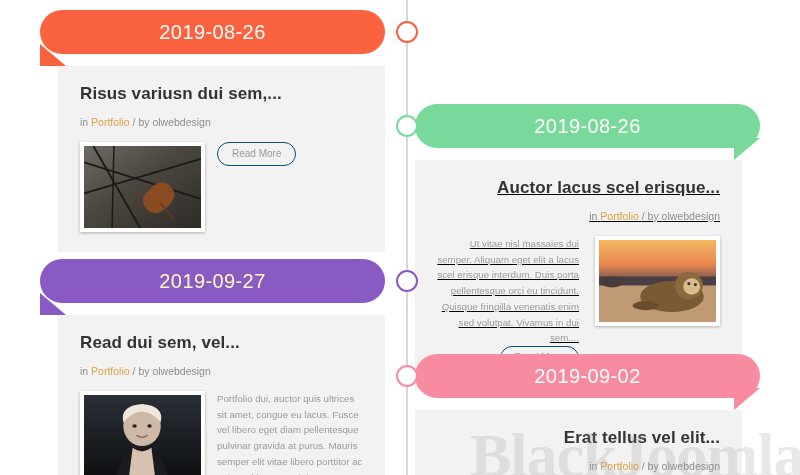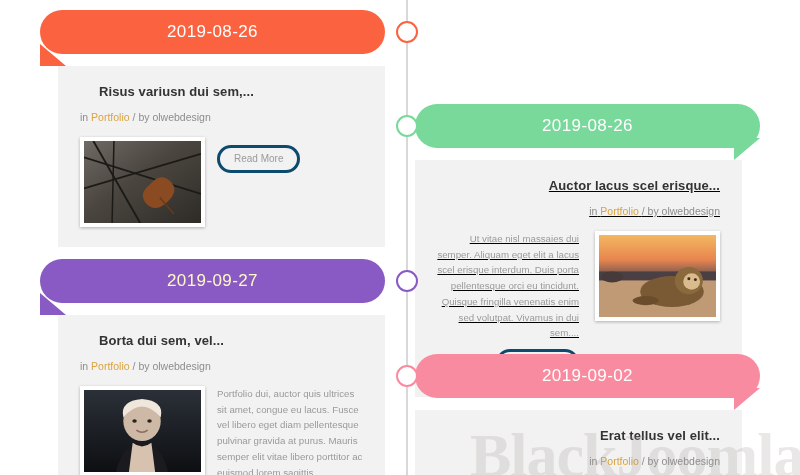--- a/index.html
+++ b/index.html
@@ -69,21 +69,21 @@
 
   
   .date-header {
     position: relative;
     height: 44px;
     border-radius: 22px;
     display: flex;
     align-items: center;
     justify-content: center;
     color: #ffffff;
-    font-size: 17px;
+    font-size: 20px;
     letter-spacing: 0.4px;
     z-index: 3;
   }
   .date-header .tail {
     position: absolute;
     top: 34px;
     width: 0;
     height: 0;
     border-style: solid;
   }
@@ -103,26 +103,25 @@
     position: relative;
     background: #f2f2f2;
     margin-top: 12px;
     padding: 18px 22px 20px 22px;
     z-index: 2;
   }
   .entry.left  .card { margin-left: 18px; width: 327px; }
   .entry.right .card { margin-right: 18px; width: 327px; }
 
   .card-title {
-    font-size: 13px;
+    font-size: 17px;
     font-weight: 700;
     color: #333333;
     letter-spacing: 0.1px;
     margin-bottom: 12px;
-    margin-left: 19px;
   }
   .card-meta {
     font-size: 10.5px;
     color: #8d8d8d;
     margin-bottom: 14px;
   }
   .card-meta .cat { color: #d9a441; }
   .card-meta .sep { color: #8d8d8d; }
 
   .card-body {
@@ -147,23 +146,22 @@
   .entry.right .excerpt-col { text-align: right; }
 
   .excerpt {
     font-size: 9.7px;
     line-height: 1.62;
     color: #9a9a9a;
   }
 
   .read-more {
     display: inline-block;
-    margin-top: 8px;
     padding: 5px 14px 6px 14px;
-    border: 3px solid #0c4a6e;
+    border: 1px solid #0c4a6e;
     border-radius: 20px;
     font-size: 10px;
     color: #9a9a9a;
     background: transparent;
     cursor: pointer;
     font-family: "Liberation Sans", sans-serif;
   }
 </style>
 </head>
 <body>
@@ -259,21 +257,21 @@
       </div>
     </div>
   </div>
 
   <div class="entry left" style="top:259px;">
     <div class="date-header" style="background:#8a5ac4;color:#8a5ac4;">
       <span style="color:#fef9c3;">2019-09-27</span>
       <span class="tail"></span>
     </div>
     <div class="card">
-      <div class="card-title">Borta dui sem, vel...</div>
+      <div class="card-title">Read dui sem, vel...</div>
       <div class="card-meta">
         <span>in</span>
         <span class="cat">Portfolio</span>
         <span class="sep">/ by</span>
         <span>olwebdesign</span>
       </div>
       <div class="card-body">
         <div class="thumb">
           <svg viewBox="0 0 125 90" preserveAspectRatio="none">
             <defs>

